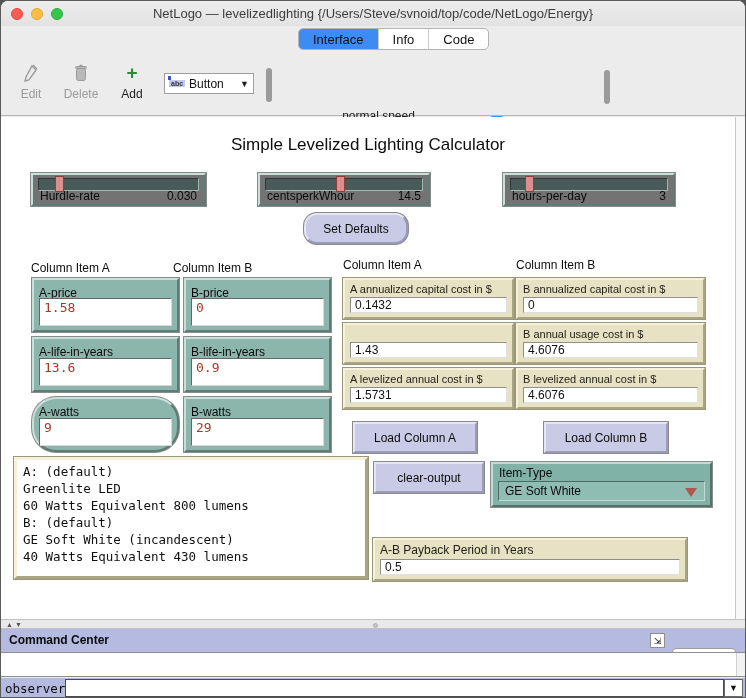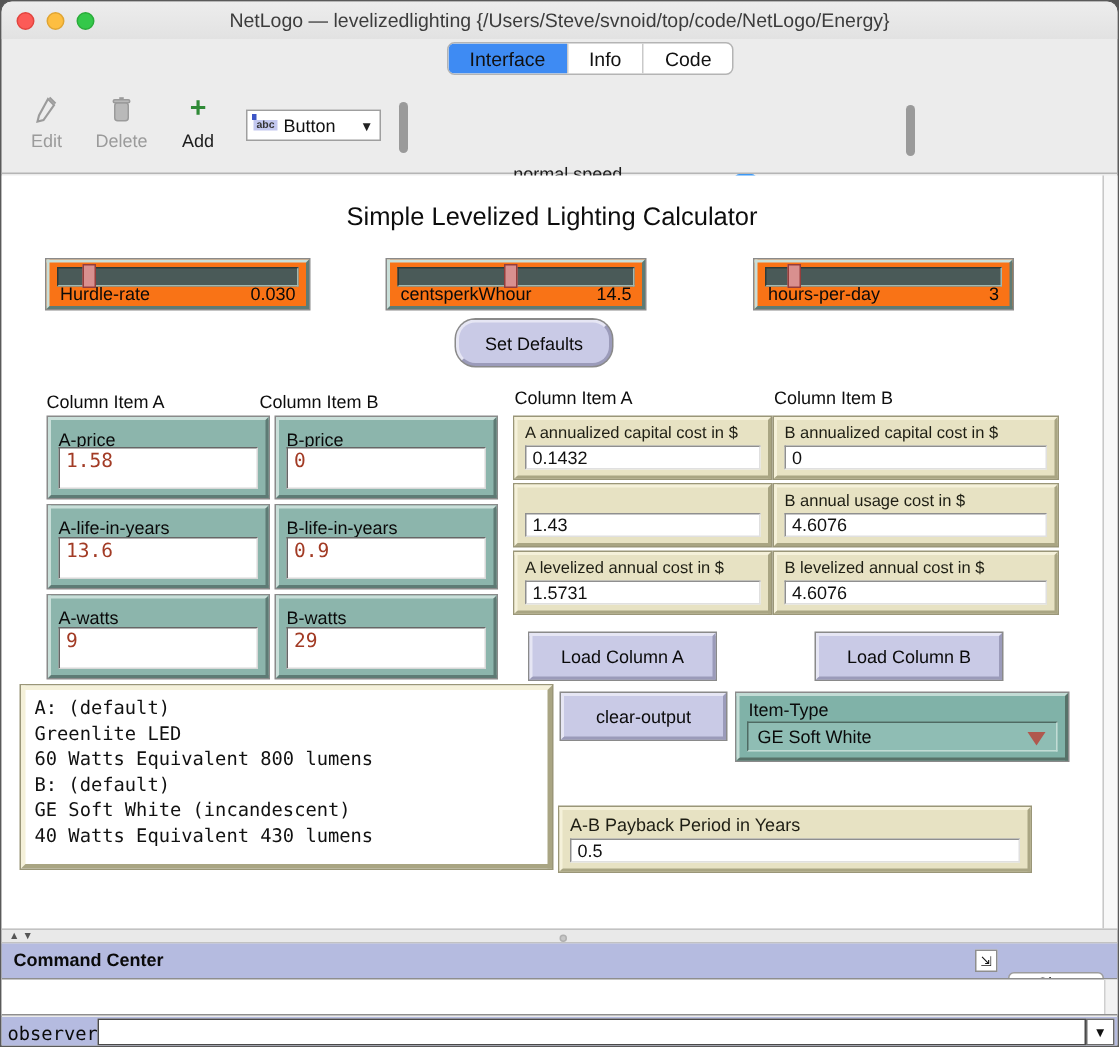--- a/index.html
+++ b/index.html
@@ -66,21 +66,21 @@
   #settings-btn { position:absolute; left:618px; top:74px; width:66px; height:19px;
     background:#fafafa; border:1px solid #ababab; font-size:12px; color:#1c1c1c;
     text-align:center; line-height:17px; }
   
   #canvas { position:absolute; left:0; top:116px; width:734px; height:502px; background:#fff; }
   #vscroll { position:absolute; left:734px; top:116px; width:12px; height:502px;
     background:#f8f8f8; border-left:1px solid #c8c8c8; }
   #model-title { position:absolute; left:0; top:18px; width:100%; text-align:center;
     font-size:17px; color:#0d0d0d; }
   
-  .nl-slider { position:absolute; height:33px; background:#f97316;
+  .nl-slider { position:absolute; height:33px; background:#737373;
     border:2px solid; border-color:#c9dfd9 #5e7b75 #5e7b75 #c9dfd9;
     box-shadow:0 0 0 1px #8a8a8a; }
   .nl-slider .track { position:absolute; left:5px; right:5px; top:3px; height:13px;
     background:#4a5a58; border:1px solid; border-color:#2e3a38 #9fb8b2 #9fb8b2 #2e3a38; }
   .nl-slider .handle { position:absolute; top:1px; width:9px; height:16px;
     background:#d9908f; border:1px solid #953d3b; }
   .nl-slider .srow { position:absolute; left:7px; right:7px; bottom:1px; display:flex;
     justify-content:space-between; font-size:12px; color:#0a0a0a; }
   
   .nl-button { position:absolute; background:#c9cae6; border:2px solid;
@@ -259,21 +259,21 @@
       <div class="ifield">0</div>
     </div>
     <div class="nl-input" style="left:31px; top:220px; width:147px; height:55px;">
       <div class="ilabel">A-life-in-years</div>
       <div class="ifield">13.6</div>
     </div>
     <div class="nl-input" style="left:183px; top:220px; width:147px; height:55px;">
       <div class="ilabel">B-life-in-years</div>
       <div class="ifield">0.9</div>
     </div>
-    <div class="nl-input" style="left:31px; top:280px; width:147px; height:55px;">
+    <div class="nl-input" style="left:31px; top:280px; width:147px; height:55px;border-radius:24px;">
       <div class="ilabel">A-watts</div>
       <div class="ifield">9</div>
     </div>
     <div class="nl-input" style="left:183px; top:280px; width:147px; height:55px;">
       <div class="ilabel">B-watts</div>
       <div class="ifield">29</div>
     </div>
 
     <div class="nl-monitor" style="left:342px; top:161px; width:171px; height:41px;">
       <div class="mlabel">A annualized capital cost in $</div>

